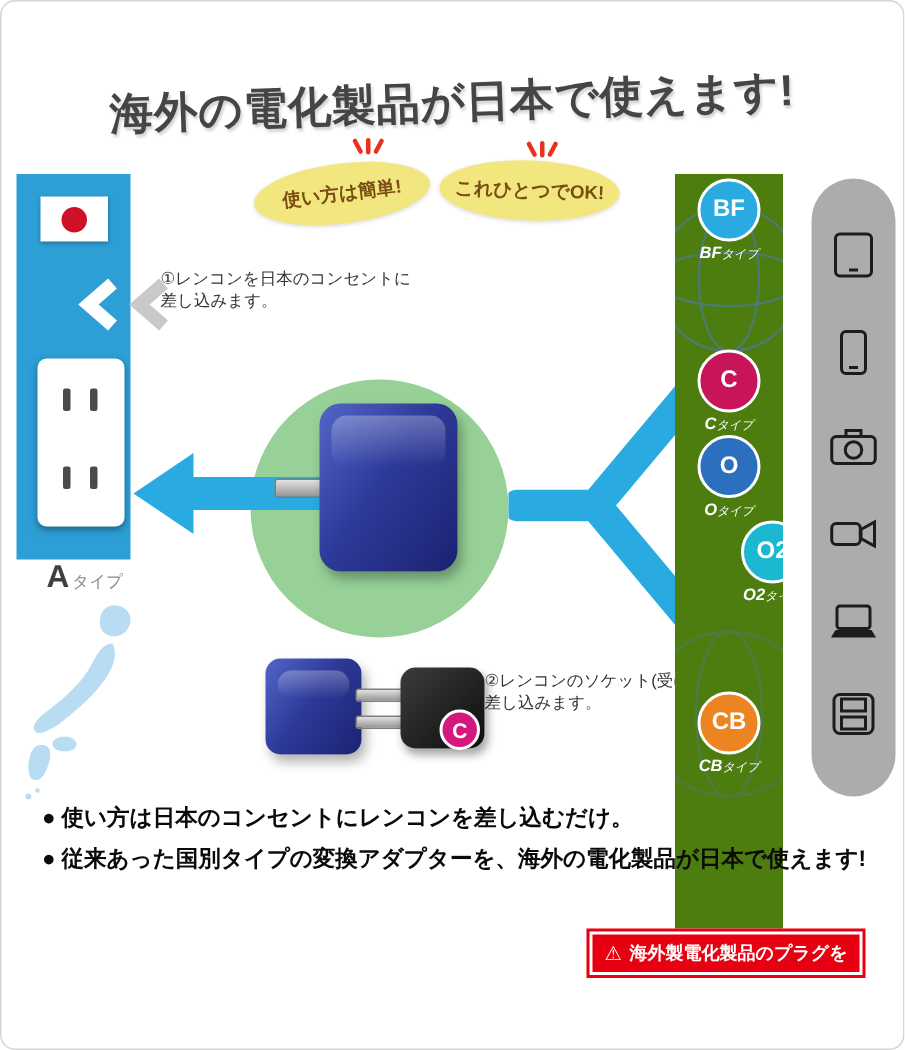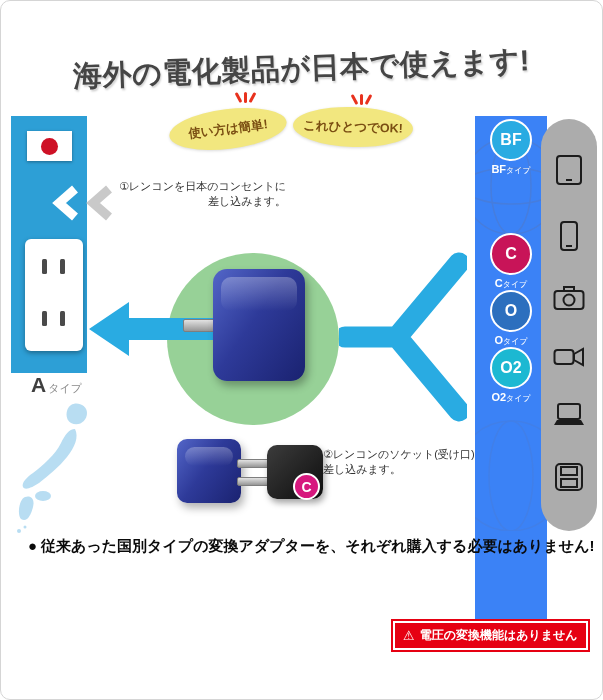--- a/index.html
+++ b/index.html
@@ -33,21 +33,21 @@
           border-radius:6px;box-shadow:0 2px 5px rgba(0,0,0,.35);}
   .slot{position:absolute;width:5px;height:15px;background:#4A4A4A;border-radius:1.5px;}
   .s1{left:17px;top:20px;} .s2{left:35px;top:20px;} .s3{left:17px;top:72px;} .s4{left:35px;top:72px;}
   .a-label{position:absolute;left:30px;top:372px;}
   .a-code{font-size:21px;font-weight:800;color:#3F3F3F;}
   .a-suffix{font-size:11px;color:#8A8A8A;margin-left:2px;}
   .jp-map{position:absolute;left:12px;top:398px;}
 
   
   .step{position:absolute;font-size:11px;color:#333;line-height:15px;}
-  .step1{left:118px;top:178px;text-align:right;} .step2{left:322px;top:446px;}
+  .step1{left:106px;top:178px;} .step2{left:322px;top:446px;}
 
   
   .green{position:absolute;left:166px;top:252px;width:172px;height:172px;border-radius:50%;background:#97D197;}
   .arrow-svg{position:absolute;left:88px;top:298px;}
   .fork-svg{position:absolute;left:338px;top:238px;}
   .cube{position:absolute;background:linear-gradient(125deg,#5366C8 0%,#2E3A99 45%,#1A2270 100%);
         border-radius:14px;box-shadow:3px 5px 8px rgba(0,0,0,.3);}
   .cube::after{content:"";position:absolute;left:8px;top:8px;right:8px;height:30%;border-radius:10px;
         background:linear-gradient(180deg,rgba(255,255,255,.28),rgba(255,255,255,0));}
   .cube1{left:212px;top:268px;width:92px;height:112px;}
@@ -57,26 +57,26 @@
   .prong1{left:182px;top:318px;width:32px;height:11px;}
   .prong2a{left:236px;top:458px;width:32px;height:7px;}
   .prong2b{left:236px;top:476px;width:32px;height:7px;}
   .plug-black{position:absolute;left:266px;top:444px;width:56px;height:54px;border-radius:10px;
         background:linear-gradient(135deg,#3C3C3C,#0D0D0D);box-shadow:2px 4px 6px rgba(0,0,0,.35);}
   .c-badge{position:absolute;left:292px;top:472px;width:27px;height:27px;border-radius:50%;
         background:#D6187E;border:2px solid #fff;color:#fff;font-weight:800;font-size:14px;
         display:flex;align-items:center;justify-content:center;box-sizing:border-box;}
 
   
-  .navy{position:absolute;left:474px;top:115px;width:72px;height:511px;background:#3b82f6;overflow:hidden;}
+  .navy{position:absolute;left:449px;top:115px;width:72px;height:511px;background:#4d7c0f;overflow:hidden;}
   .globe{position:absolute;left:0;top:0;}
   .plug-row{position:absolute;left:0;width:72px;display:flex;flex-direction:column;align-items:center;}
   .plug-circle{width:42px;height:42px;border-radius:50%;border:2px solid #fff;box-sizing:border-box;
         color:#fff;font-weight:800;font-size:16px;display:flex;align-items:center;justify-content:center;}
-  .plug-label{margin-top:1px;color:#fff;white-space:nowrap;line-height:12px;}
+  .plug-label{margin-top:1px;color:#fff;white-space:nowrap;line-height:12px;font-style:italic;}
   .plug-label .code{font-size:11px;font-weight:700;}
   .plug-label .suf{font-size:8px;}
 
   
   .devices{position:absolute;left:540px;top:118px;width:56px;height:412px;background:#ACACAC;
         border-radius:28px;display:flex;flex-direction:column;justify-content:space-evenly;
         align-items:center;padding:6px 0;box-sizing:border-box;}
   .dev-icon rect,.dev-icon circle,.dev-icon polygon,.dev-icon line,.dev-icon path{
         fill:none;stroke:#1C1C1C;stroke-width:2px;}
   .dev-icon .solid{fill:#1C1C1C;stroke:none;}
@@ -193,23 +193,27 @@
       <div class="plug-label"><span class="code">BF</span><span class="suf">タイプ</span></div>
     </div>
     <div class="plug-row" style="top:117px;">
       <div class="plug-circle" style="background-color: rgb(200, 20, 88);">C</div>
       <div class="plug-label"><span class="code">C</span><span class="suf">タイプ</span></div>
     </div>
     <div class="plug-row" style="top:174px;">
       <div class="plug-circle" style="background-color: rgb(44, 111, 190);">O</div>
       <div class="plug-label"><span class="code">O</span><span class="suf">タイプ</span></div>
     </div>
-    <div class="plug-row" style="top:231px;">
+    <div class="plug-row" style="top:231px;margin-left:29px;">
       <div class="plug-circle" style="background-color: rgb(28, 184, 210);">O2</div>
       <div class="plug-label"><span class="code">O2</span><span class="suf">タイプ</span></div>
+    </div>
+    <div class="plug-row" style="top:345px;">
+      <div class="plug-circle" style="background-color: rgb(237, 132, 34);">CB</div>
+      <div class="plug-label"><span class="code">CB</span><span class="suf">タイプ</span></div>
     </div>
   </div>
 
   <div class="devices">
     <div class="dev-icon">
       <svg width="28" height="32" viewBox="0 0 28 32">
           <rect x="2" y="2" width="24" height="28" rx="3"></rect>
           <line x1="11" y1="26" x2="17" y2="26"></line>
         </svg>
     </div>
@@ -241,23 +245,24 @@
     <div class="dev-icon">
       <svg width="30" height="30" viewBox="0 0 30 30">
           <rect x="2" y="2" width="26" height="26" rx="4"></rect>
           <rect x="7" y="5" width="16" height="8"></rect>
           <rect x="7" y="17" width="16" height="8"></rect>
         </svg>
     </div>
   </div>
 
   <div class="bullets">
-    <div class="bullet-line"><span class="mark">●</span><span>従来あった国別タイプの変換アダプターを、それぞれ購入する必要はありません!</span></div>
+    <div class="bullet-line"><span class="mark">●</span><span>使い方は日本のコンセントにレンコンを差し込むだけ。</span></div>
+    <div class="bullet-line"><span class="mark">●</span><span>従来あった国別タイプの変換アダプターを、海外の電化製品が日本で使えます!</span></div>
   </div>
 
   <div class="warn-outer">
     <div class="warn-inner">
       <span class="wicon">⚠</span>
-      <span>電圧の変換機能はありません</span>
+      <span>海外製電化製品のプラグを</span>
     </div>
   </div>
 
 </div>
 
 </body></html>

